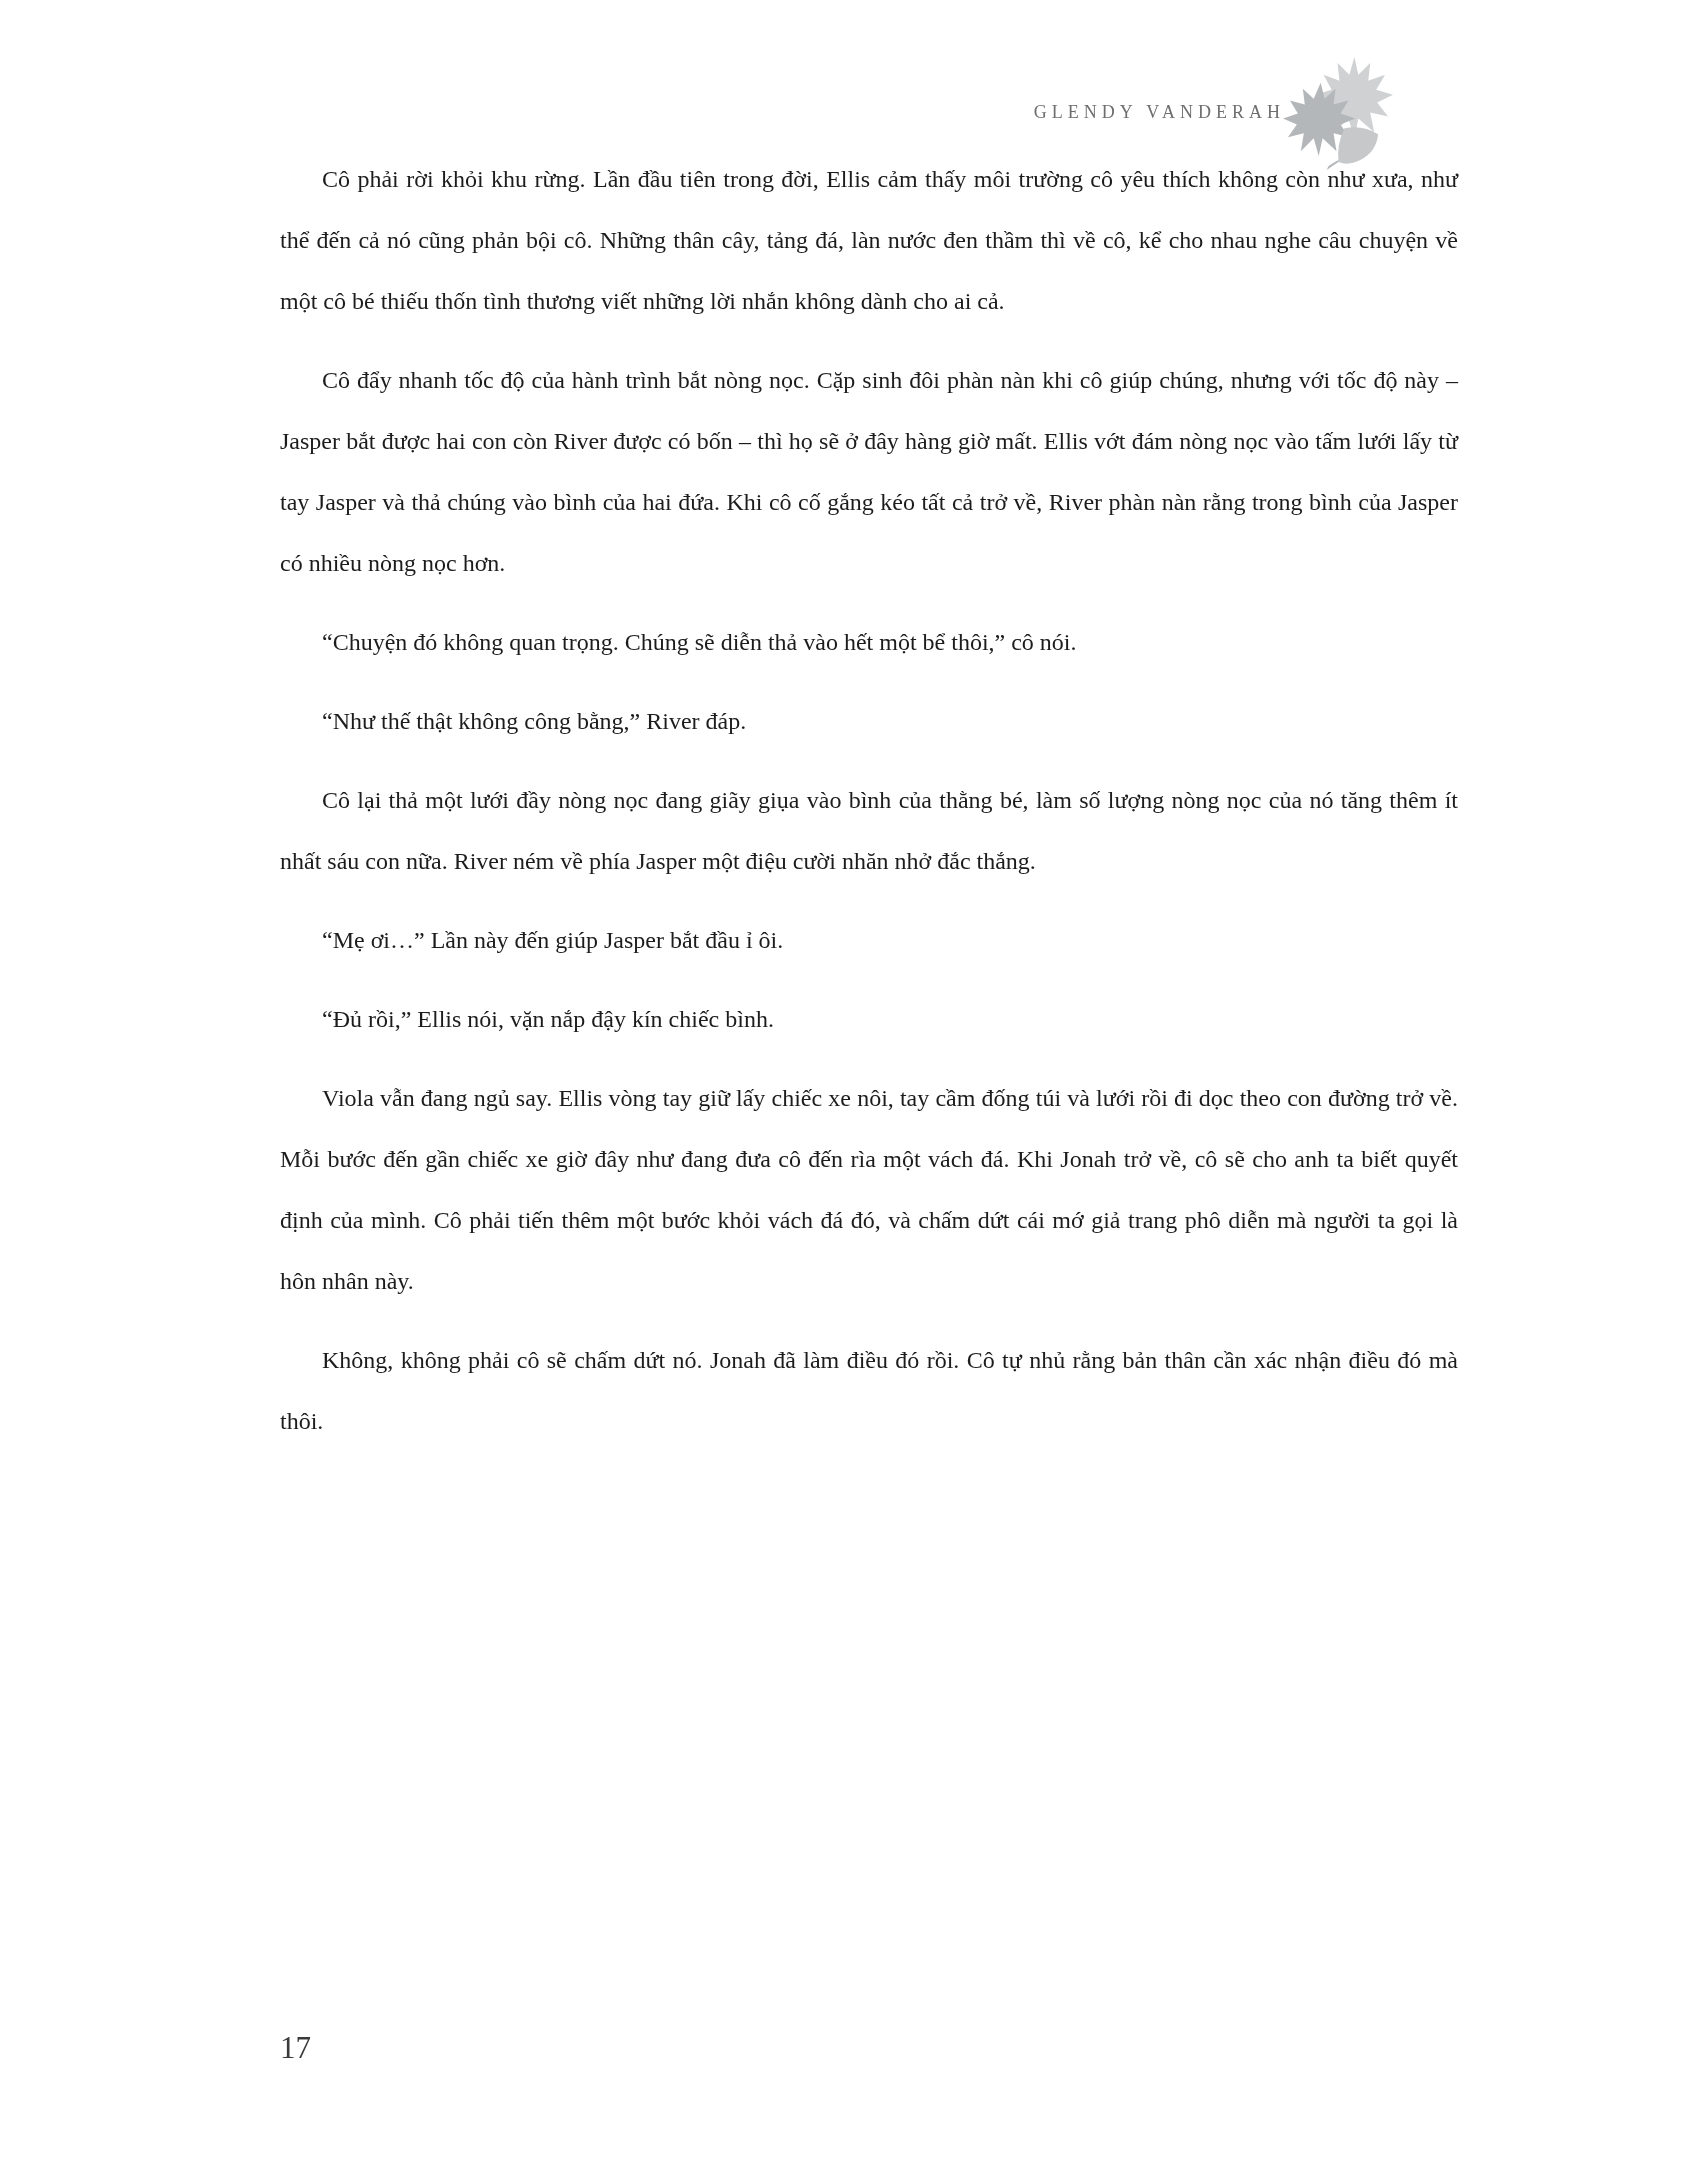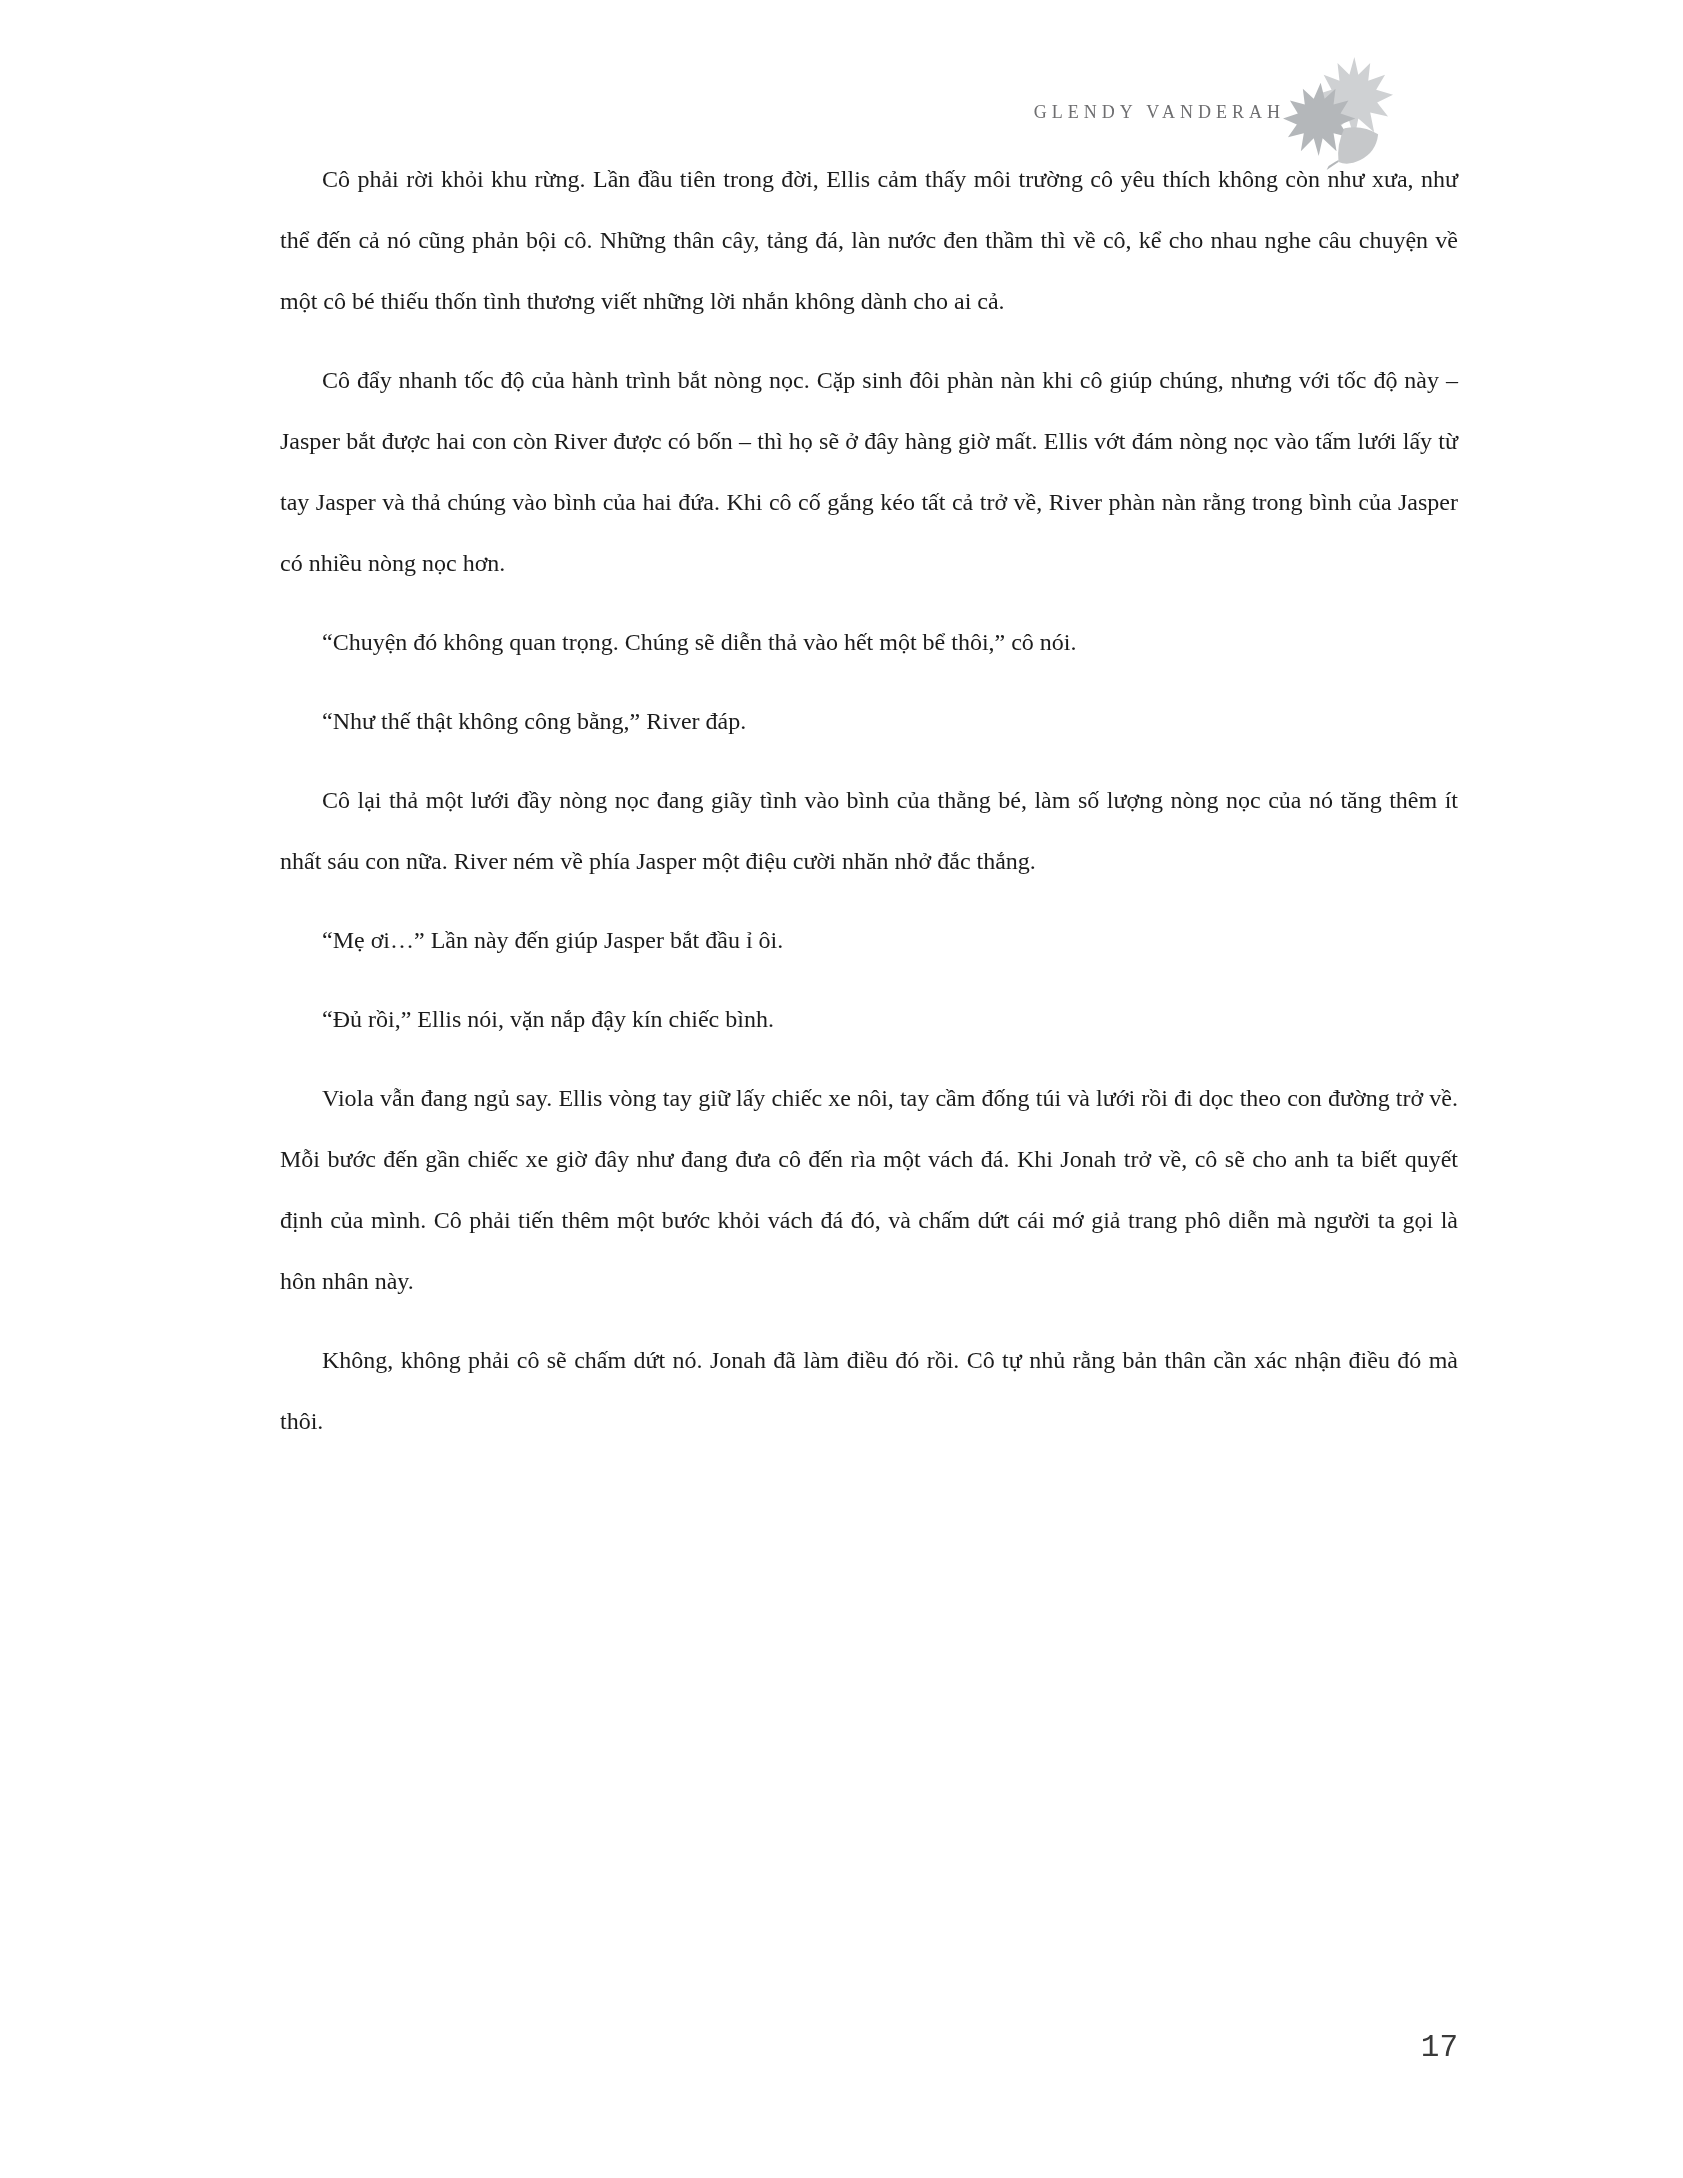--- a/index.html
+++ b/index.html
@@ -46,24 +46,23 @@
   .para {
     text-indent: 42px;
     margin-bottom: 18px;
   }
   .para:last-child { margin-bottom: 0; }
   .page-number {
     position: absolute;
     left: 280px;
     top: 2030px;
     width: 1178px;
-    text-align: right;
+    text-align: left;
     font-size: 31px;
     color: #3a3a3a;
-    font-family: Liberation Mono, monospace;
   }
 </style>
 </head>
 <body>
 
 <div class="page">
 
   <div class="running-head">GLENDY VANDERAH</div>
 
   <svg class="leaf-ornament" viewBox="0 0 112 116" aria-hidden="true">
@@ -74,21 +73,21 @@
 
     <path fill="#c6c8ca" d="M62 74 Q80 70 96 80 Q94 98 78 106 Q66 112 56 108 Q54 90 62 74 Z"></path>
     <path fill="#b4b7ba" d="M56 108 Q50 112 44 116 L46 112 Q52 108 56 106 Z"></path>
   </svg>
 
   <div class="text-block" id="paragraphs">
       <p class="para">Cô phải rời khỏi khu rừng. Lần đầu tiên trong đời, Ellis cảm thấy môi trường cô yêu thích không còn như xưa, như thể đến cả nó cũng phản bội cô. Những thân cây, tảng đá, làn nước đen thầm thì về cô, kể cho nhau nghe câu chuyện về một cô bé thiếu thốn tình thương viết những lời nhắn không dành cho ai cả.</p>
       <p class="para">Cô đẩy nhanh tốc độ của hành trình bắt nòng nọc. Cặp sinh đôi phàn nàn khi cô giúp chúng, nhưng với tốc độ này – Jasper bắt được hai con còn River được có bốn – thì họ sẽ ở đây hàng giờ mất. Ellis vớt đám nòng nọc vào tấm lưới lấy từ tay Jasper và thả chúng vào bình của hai đứa. Khi cô cố gắng kéo tất cả trở về, River phàn nàn rằng trong bình của Jasper có nhiều nòng nọc hơn.</p>
       <p class="para">“Chuyện đó không quan trọng. Chúng sẽ diễn thả vào hết một bể thôi,” cô nói.</p>
       <p class="para">“Như thế thật không công bằng,” River đáp.</p>
-      <p class="para">Cô lại thả một lưới đầy nòng nọc đang giãy tình vào bình của thằng bé, làm số lượng nòng nọc của nó tăng thêm ít nhất sáu con nữa. River ném về phía Jasper một điệu cười nhăn nhở đắc thắng.</p>
+      <p class="para">Cô lại thả một lưới đầy nòng nọc đang giãy giụa vào bình của thằng bé, làm số lượng nòng nọc của nó tăng thêm ít nhất sáu con nữa. River ném về phía Jasper một điệu cười nhăn nhở đắc thắng.</p>
       <p class="para">“Mẹ ơi…” Lần này đến giúp Jasper bắt đầu ỉ ôi.</p>
       <p class="para">“Đủ rồi,” Ellis nói, vặn nắp đậy kín chiếc bình.</p>
       <p class="para">Viola vẫn đang ngủ say. Ellis vòng tay giữ lấy chiếc xe nôi, tay cầm đống túi và lưới rồi đi dọc theo con đường trở về. Mỗi bước đến gần chiếc xe giờ đây như đang đưa cô đến rìa một vách đá. Khi Jonah trở về, cô sẽ cho anh ta biết quyết định của mình. Cô phải tiến thêm một bước khỏi vách đá đó, và chấm dứt cái mớ giả trang phô diễn mà người ta gọi là hôn nhân này.</p>
       <p class="para">Không, không phải cô sẽ chấm dứt nó. Jonah đã làm điều đó rồi. Cô tự nhủ rằng bản thân cần xác nhận điều đó mà thôi.</p>
     </div>
 
   <div class="page-number">17</div>
 
 </div>
 

